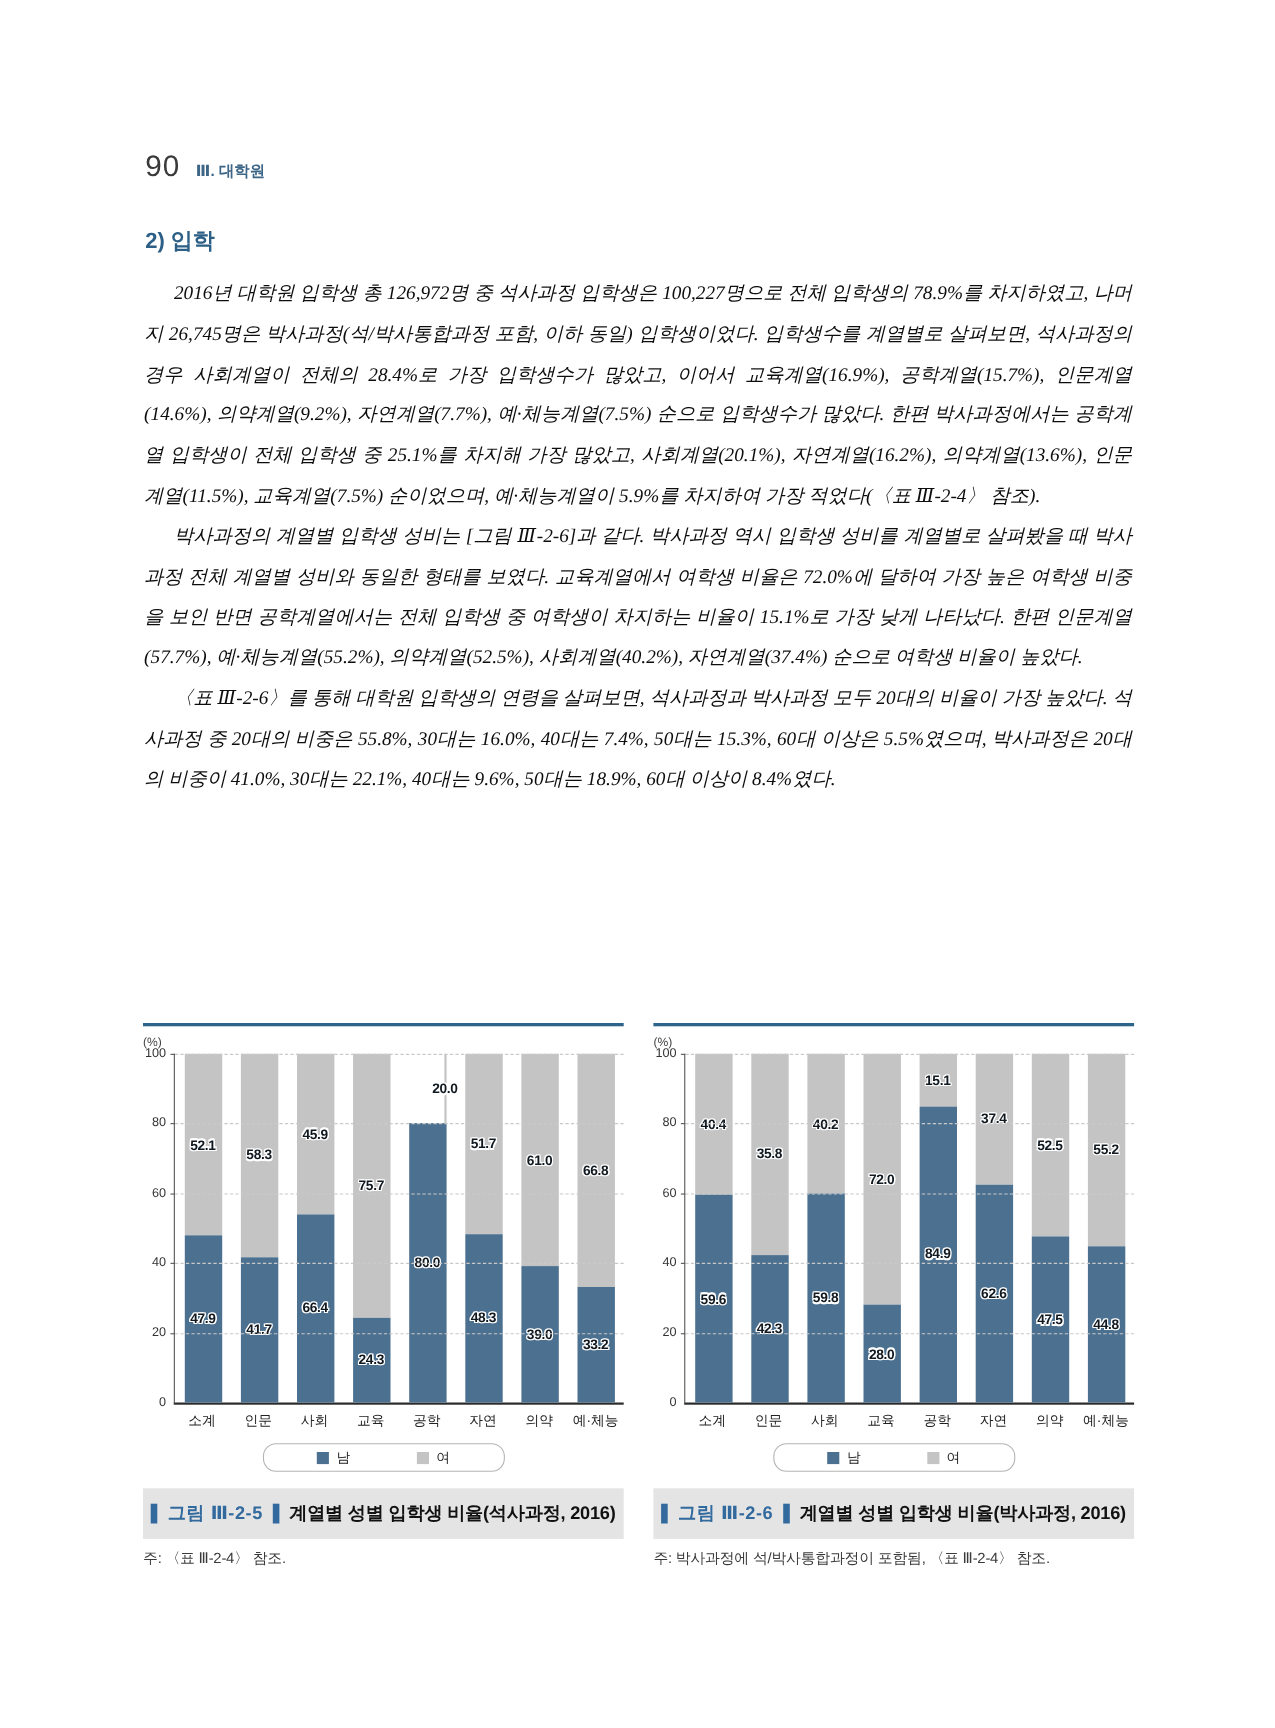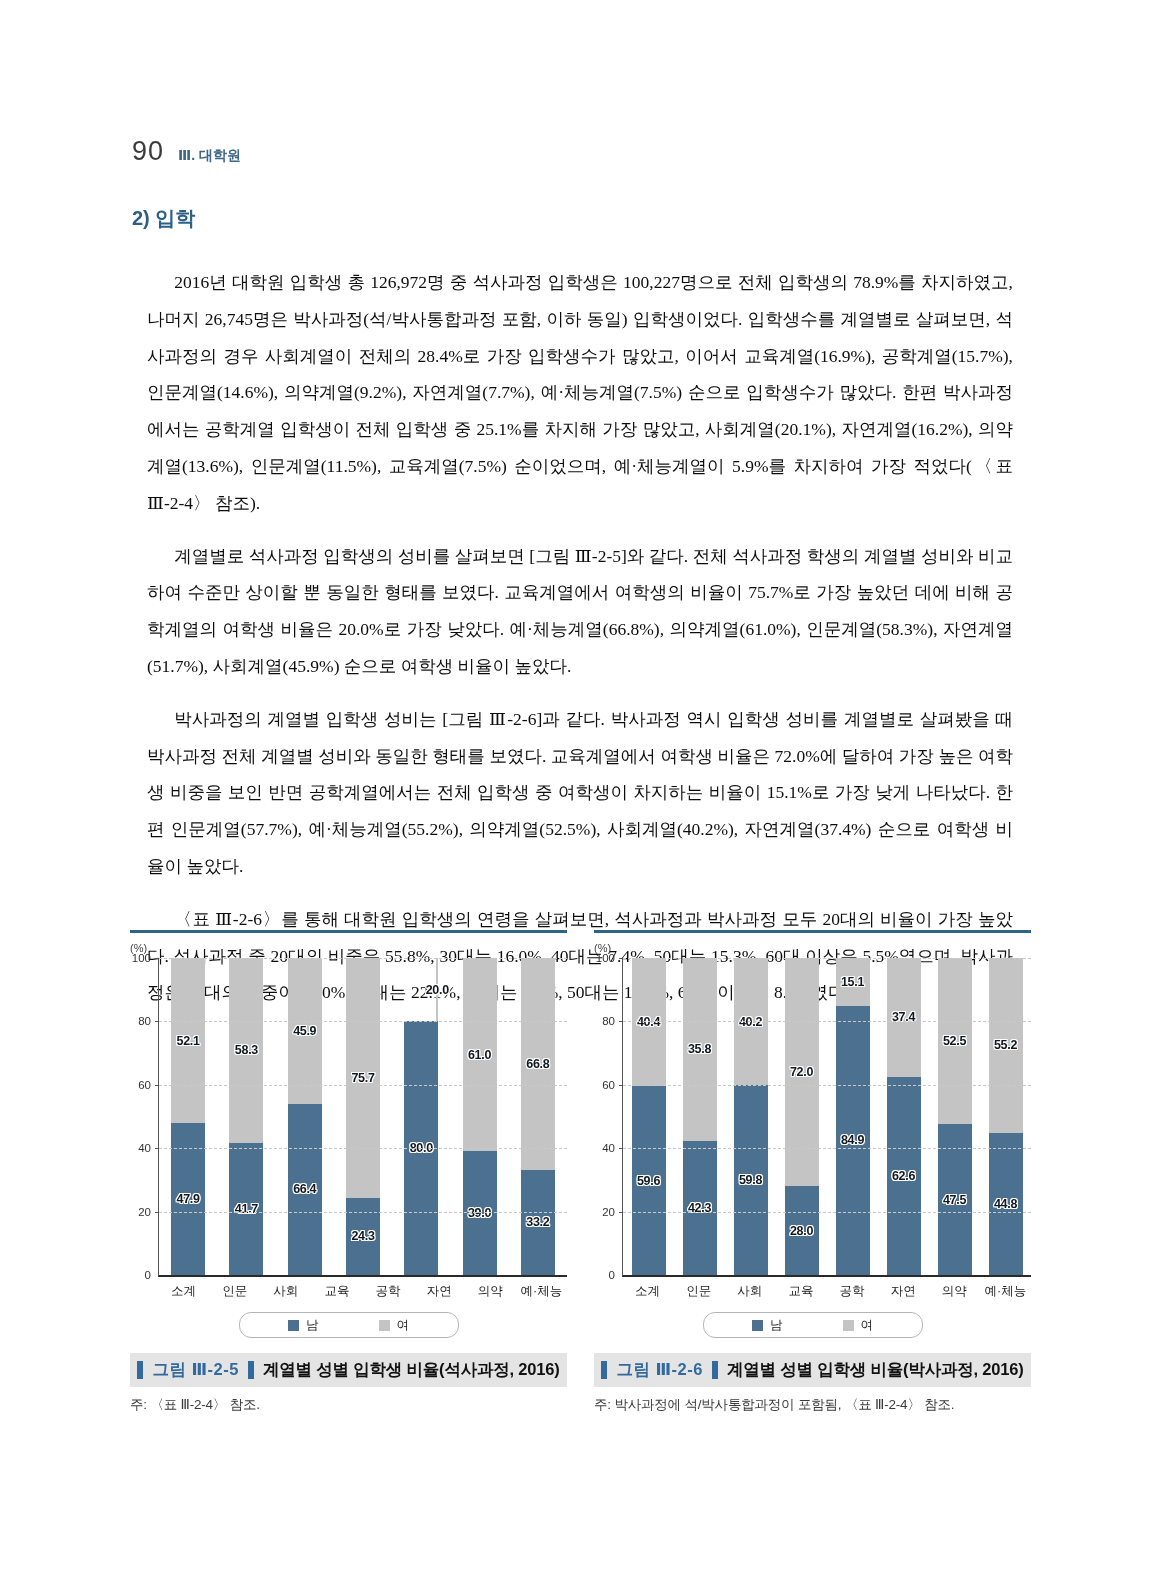--- a/index.html
+++ b/index.html
@@ -8,21 +8,21 @@
     font-family:"Liberation Serif","DejaVu Serif",serif;color:#111;
   }
   
   .running-header{position:absolute;top:136px;left:132px;display:flex;align-items:baseline;gap:14px;}
   .page-number{font-size:27px;color:#3a3a3a;font-family:"Liberation Sans","DejaVu Sans",sans-serif;font-weight:400;letter-spacing:1px;}
   .chapter-label{font-size:14px;color:#3d6586;font-family:"Liberation Sans","DejaVu Sans",sans-serif;font-weight:700;}
   
   .section-title{position:absolute;top:205px;left:132px;font-size:20px;font-weight:700;color:#2c5f85;font-family:"Liberation Sans","DejaVu Sans",sans-serif;}
   
   .body-text{position:absolute;top:248px;left:131px;width:898px;font-size:17.5px;line-height:36.8px;text-align:justify;color:#0d0d0d;}
-  .body-text p{margin:16px;text-indent:1.55em;}
+  .body-text p{margin:0;text-indent:1.55em;font-style:italic;}
   
   .charts-row{position:absolute;top:930px;left:130px;width:901px;display:flex;gap:27px;font-family:"Liberation Sans","DejaVu Sans",sans-serif;}
   .chart-panel{width:437px;}
   .panel-topline{height:3px;width:100%;}
   .unit-label{font-size:11px;color:#444;margin:9px 0 4px 0;}
   .plot-wrap{display:flex;}
   .y-axis{width:28px;position:relative;height:317px;}
   .y-tick-label{position:absolute;right:7px;transform:translateY(-50%);font-size:11.5px;color:#333;}
   .plot-area{position:relative;flex:1;height:317px;border-left:1px solid #555;border-bottom:2px solid #2a2a2a;}
   .gridline{position:absolute;left:0;right:0;border-top:1px dashed #c9c9c9;height:0;}
@@ -37,40 +37,39 @@
   }
   .x-labels{display:flex;margin:6px 0 0 28px;}
   .x-label{flex:1;text-align:center;font-size:12.5px;color:#222;white-space:nowrap;}
   .legend-pill{
     margin:12px auto 0 auto;width:218px;height:24px;border:1px solid #b5b5b5;border-radius:12px;
     display:flex;align-items:center;justify-content:center;gap:60px;
   }
   .legend-item{display:flex;align-items:center;gap:7px;font-size:12.5px;color:#222;}
   .legend-swatch{width:11px;height:11px;display:inline-block;}
   .caption-bar{
-    margin-top:15px;height:34px;display:flex;align-items:center;justify-content:center;gap:9px;
+    margin-top:15px;height:46px;display:flex;align-items:center;justify-content:center;gap:9px;
   }
   .caption-glyph{width:6px;height:18px;}
   .caption-label{font-size:16.5px;font-weight:700;letter-spacing:0.5px;}
   .caption-title{font-size:16.5px;font-weight:700;color:#111;letter-spacing:-0.2px;}
   .chart-note{margin-top:9px;font-size:13.5px;color:#3a3a3a;letter-spacing:-0.2px;}
 </style>
 </head>
 <body>
 
 <div class="running-header">
   <span class="page-number">90</span>
   <span class="chapter-label">Ⅲ. 대학원</span>
 </div>
 
 <div class="section-title">2) 입학</div>
 
 <div class="body-text">
   <p>2016년 대학원 입학생 총 126,972명 중 석사과정 입학생은 100,227명으로 전체 입학생의 78.9%를 차지하였고, 나머지 26,745명은 박사과정(석/박사통합과정 포함, 이하 동일) 입학생이었다. 입학생수를 계열별로 살펴보면, 석사과정의 경우 사회계열이 전체의 28.4%로 가장 입학생수가 많았고, 이어서 교육계열(16.9%), 공학계열(15.7%), 인문계열(14.6%), 의약계열(9.2%), 자연계열(7.7%), 예·체능계열(7.5%) 순으로 입학생수가 많았다. 한편 박사과정에서는 공학계열 입학생이 전체 입학생 중 25.1%를 차지해 가장 많았고, 사회계열(20.1%), 자연계열(16.2%), 의약계열(13.6%), 인문계열(11.5%), 교육계열(7.5%) 순이었으며, 예·체능계열이 5.9%를 차지하여 가장 적었다(〈표 Ⅲ-2-4〉 참조).</p>
-  <p>계열별로 석사과정 입학생의 성비를 살펴보면 [그림 Ⅲ-2-5]와 같다. 전체 석사과정 학생의 계열별 성비와 비교하여 수준만 상이할 뿐 동일한 형태를 보였다. 교육계열에서 여학생의 비율이 75.7%로 가장 높았던 데에 비해 공학계열의 여학생 비율은 20.0%로 가장 낮았다. 예·체능계열(66.8%), 의약계열(61.0%), 인문계열(58.3%), 자연계열(51.7%), 사회계열(45.9%) 순으로 여학생 비율이 높았다.</p>
   <p>박사과정의 계열별 입학생 성비는 [그림 Ⅲ-2-6]과 같다. 박사과정 역시 입학생 성비를 계열별로 살펴봤을 때 박사과정 전체 계열별 성비와 동일한 형태를 보였다. 교육계열에서 여학생 비율은 72.0%에 달하여 가장 높은 여학생 비중을 보인 반면 공학계열에서는 전체 입학생 중 여학생이 차지하는 비율이 15.1%로 가장 낮게 나타났다. 한편 인문계열(57.7%), 예·체능계열(55.2%), 의약계열(52.5%), 사회계열(40.2%), 자연계열(37.4%) 순으로 여학생 비율이 높았다.</p>
   <p>〈표 Ⅲ-2-6〉를 통해 대학원 입학생의 연령을 살펴보면, 석사과정과 박사과정 모두 20대의 비율이 가장 높았다. 석사과정 중 20대의 비중은 55.8%, 30대는 16.0%, 40대는 7.4%, 50대는 15.3%, 60대 이상은 5.5%였으며, 박사과정은 20대의 비중이 41.0%, 30대는 22.1%, 40대는 9.6%, 50대는 18.9%, 60대 이상이 8.4%였다.</p>
 </div>
 
 <div class="charts-row">
 
   <div class="chart-panel">
     <div class="panel-topline" style="background: rgb(47, 100, 138);"></div>
     <div class="unit-label">(%)</div>
     <div class="plot-wrap">
@@ -124,20 +123,30 @@
                 </div>
               </div>
             </div>
             <div class="bar-cell">
               <div class="bar-col">
                 <div class="seg" style="height: 20%; background: rgb(196, 196, 196); margin-left: 32px;">
                   <span class="seg-label">20.0</span>
                 </div>
                 <div class="seg" style="height: 80%; background: rgb(76, 113, 144);">
                   <span class="seg-label">80.0</span>
+                </div>
+              </div>
+            </div>
+            <div class="bar-cell">
+              <div class="bar-col">
+                <div class="seg" style="height: 51.7%; background: rgb(196, 196, 196);">
+                  <span class="seg-label">51.7</span>
+                </div>
+                <div class="seg" style="height: 48.3%; background: rgb(76, 113, 144);">
+                  <span class="seg-label">48.3</span>
                 </div>
               </div>
             </div>
             <div class="bar-cell">
               <div class="bar-col">
                 <div class="seg" style="height: 61%; background: rgb(196, 196, 196);">
                   <span class="seg-label">61.0</span>
                 </div>
                 <div class="seg" style="height: 39%; background: rgb(76, 113, 144);">
                   <span class="seg-label">39.0</span>

